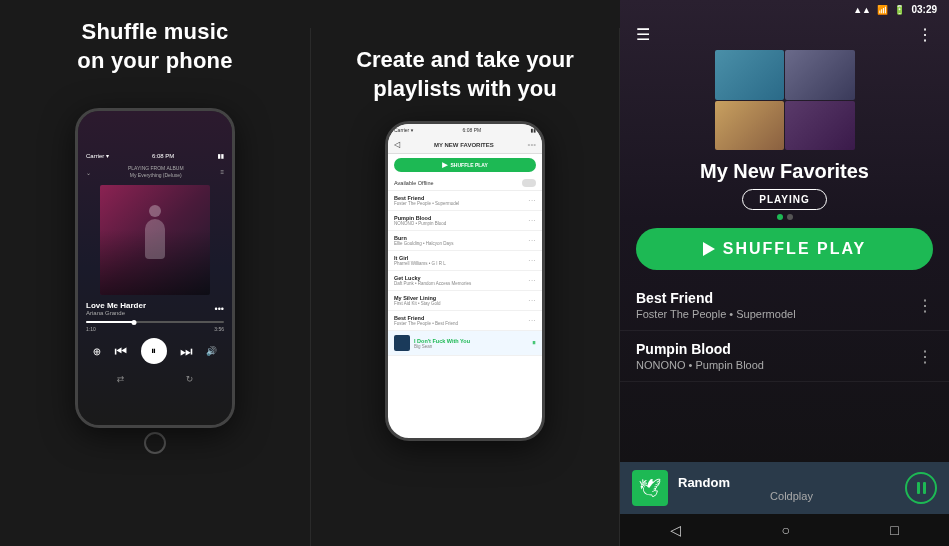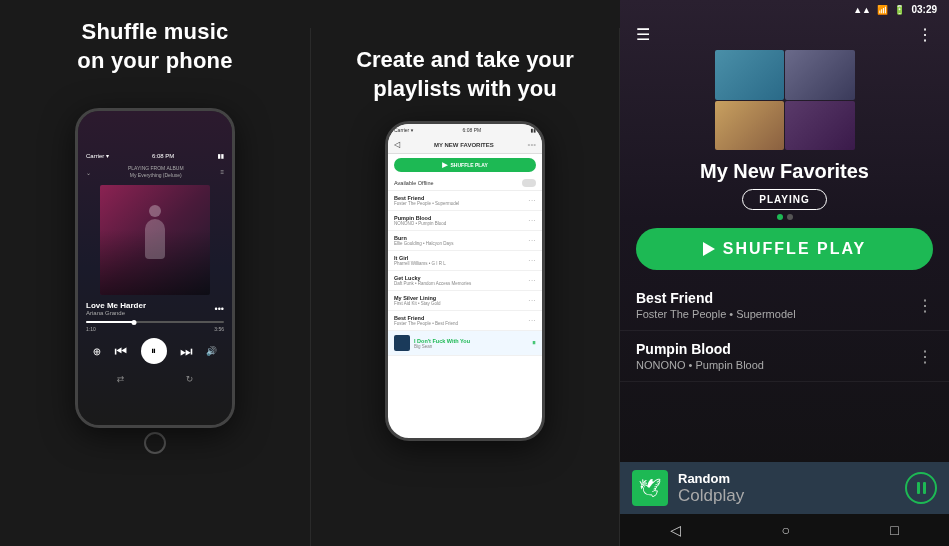--- a/index.html
+++ b/index.html
@@ -556,21 +556,22 @@
     .active-song-info {
       flex: 1;
     }
     .active-song-name {
       color: #fff;
       font-size: 13px;
       font-weight: 700;
     }
     .active-song-artist {
       color: #aaa;
-      font-size: 17px;
+      font-size: 11px;
+      text-align: center;
     }
     .pause-btn-right {
       width: 32px;
       height: 32px;
       border: 2px solid #1db954;
       border-radius: 50%;
       display: flex;
       align-items: center;
       justify-content: center;
       cursor: pointer;

